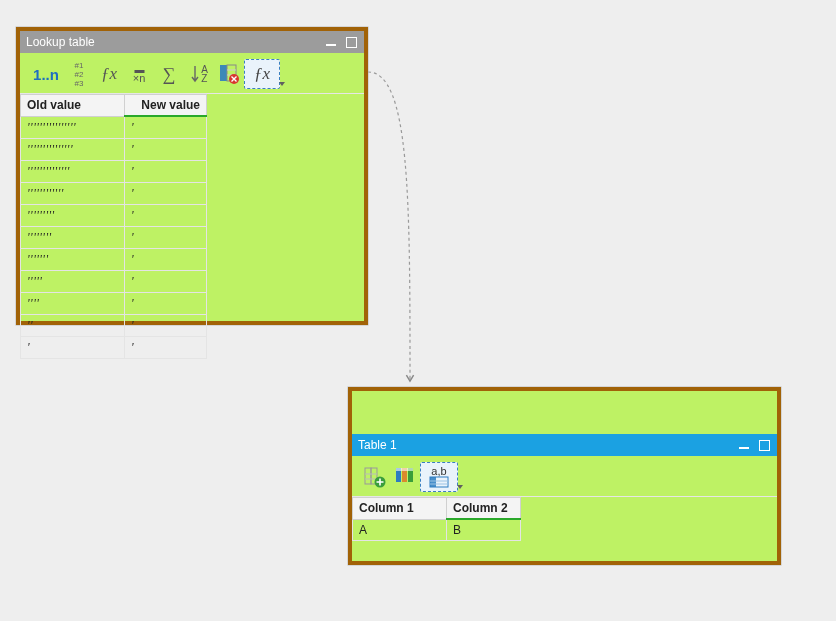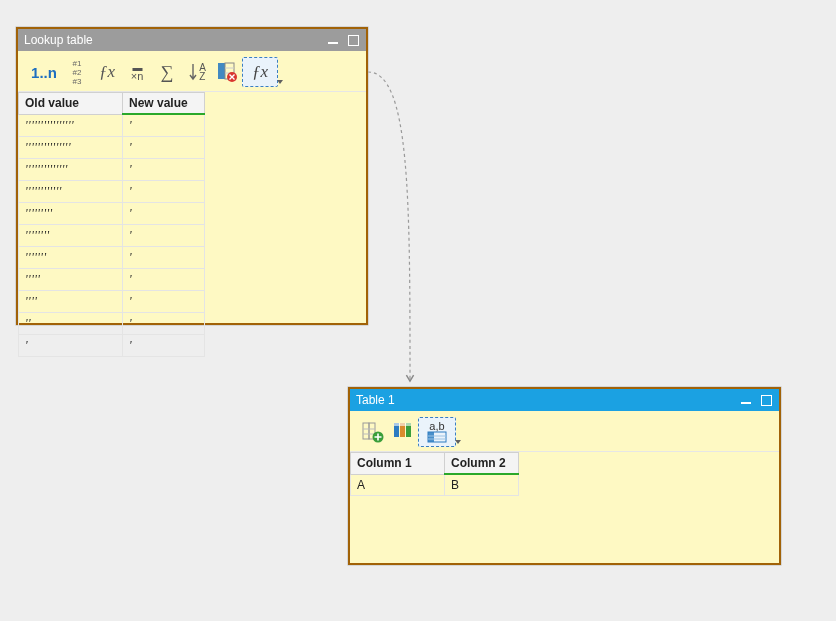--- a/index.html
+++ b/index.html
@@ -9,35 +9,35 @@
     height: 621px;
     background: #eeeeee;
     font-family: "Segoe UI", Arial, sans-serif;
     font-size: 12px;
     color: #222;
     position: relative;
     overflow: hidden;
   }
   .panel {
     position: absolute;
-    background: #fef9c3;
-    border: 2px solid #a16207;
+    background: #bef264;
+    border: 4px solid #a16207;
     box-shadow: 0 0 0 0.5px #bbb;
   }
   .titlebar {
     height: 22px;
     display: flex;
     align-items: center;
     padding: 0 4px 0 6px;
     color: #fff;
     font-size: 12px;
     user-select: none;
   }
   .titlebar.inactive { background: #9c9c9c; }
-  .titlebar.active { background: #1ba1e2; }
+  .titlebar.active { background: #1ba1e2; margin-top: 43px; }
   .tb-spacer { flex: 1; }
   .tb-btn {
     width: 18px; height: 16px;
     display: flex; align-items: center; justify-content: center;
     margin-left: 2px;
   }
   .tb-min { border-bottom: 2px solid #fff; width: 10px; height: 0; margin-top:6px; }
   .tb-max {
     width: 11px; height: 11px; border: 1.5px solid #fff;
   }
@@ -153,21 +153,21 @@
       <span style="font-style:italic;font-size:17px;color:#444;font-family:serif;">ƒx</span>
       <div class="drop-arrow"></div>
     </div>
   </div>
 
   <div style="padding:0 0 0 0;">
     <table class="grid" id="grid1">
       <thead>
           <tr>
         <th style="width:104px;">Old value</th>
-        <th style="width:82px;" class="active-col">New value</th>
+        <th style="width:82px;text-align:right;" class="active-col">New value</th>
       </tr>
         </thead>
       <tbody id="grid1-body">
           <tr>
             <td class="mono">''''''''''''''''</td>
             <td class="mono">'</td>
           </tr>
           <tr>
             <td class="mono">'''''''''''''''</td>
             <td class="mono">'</td>

